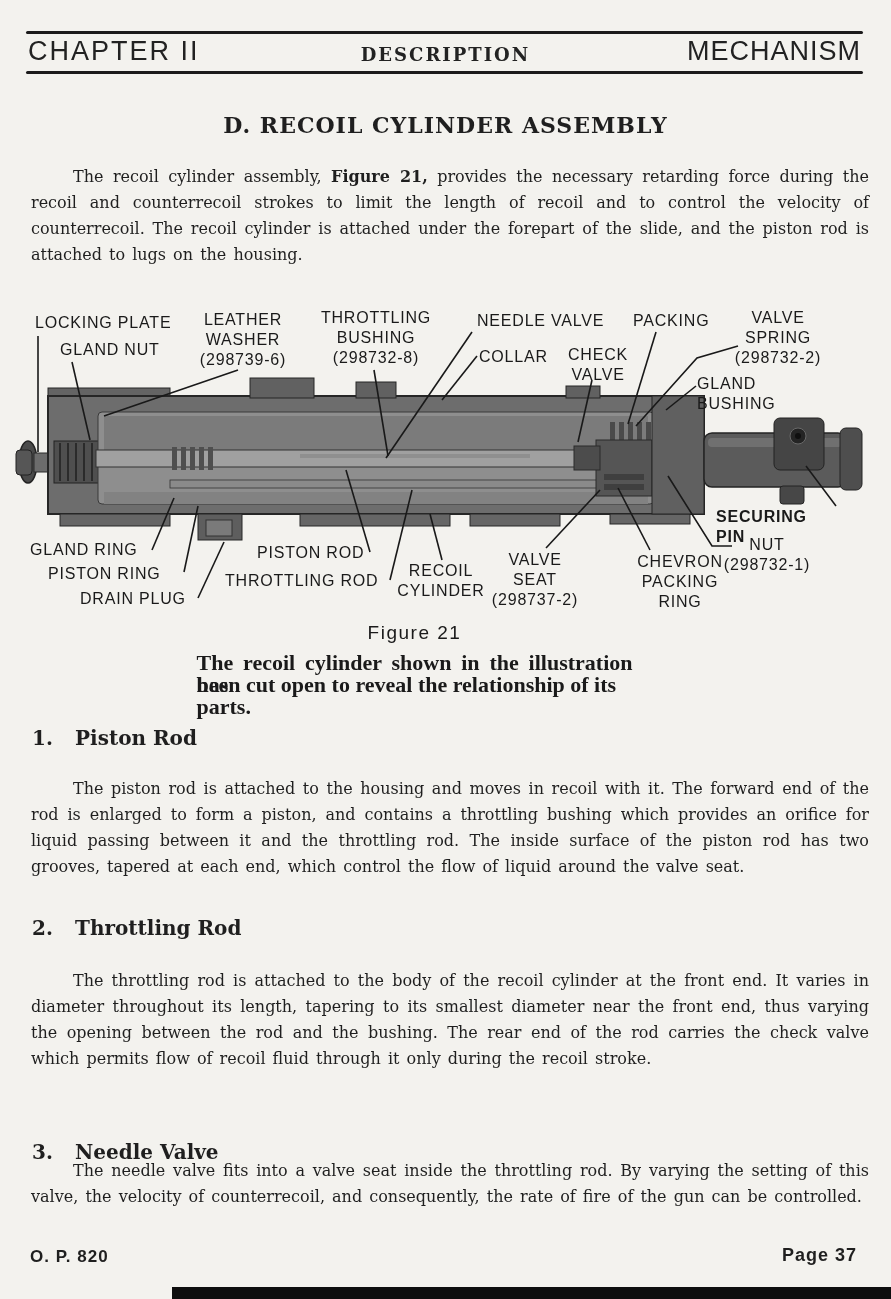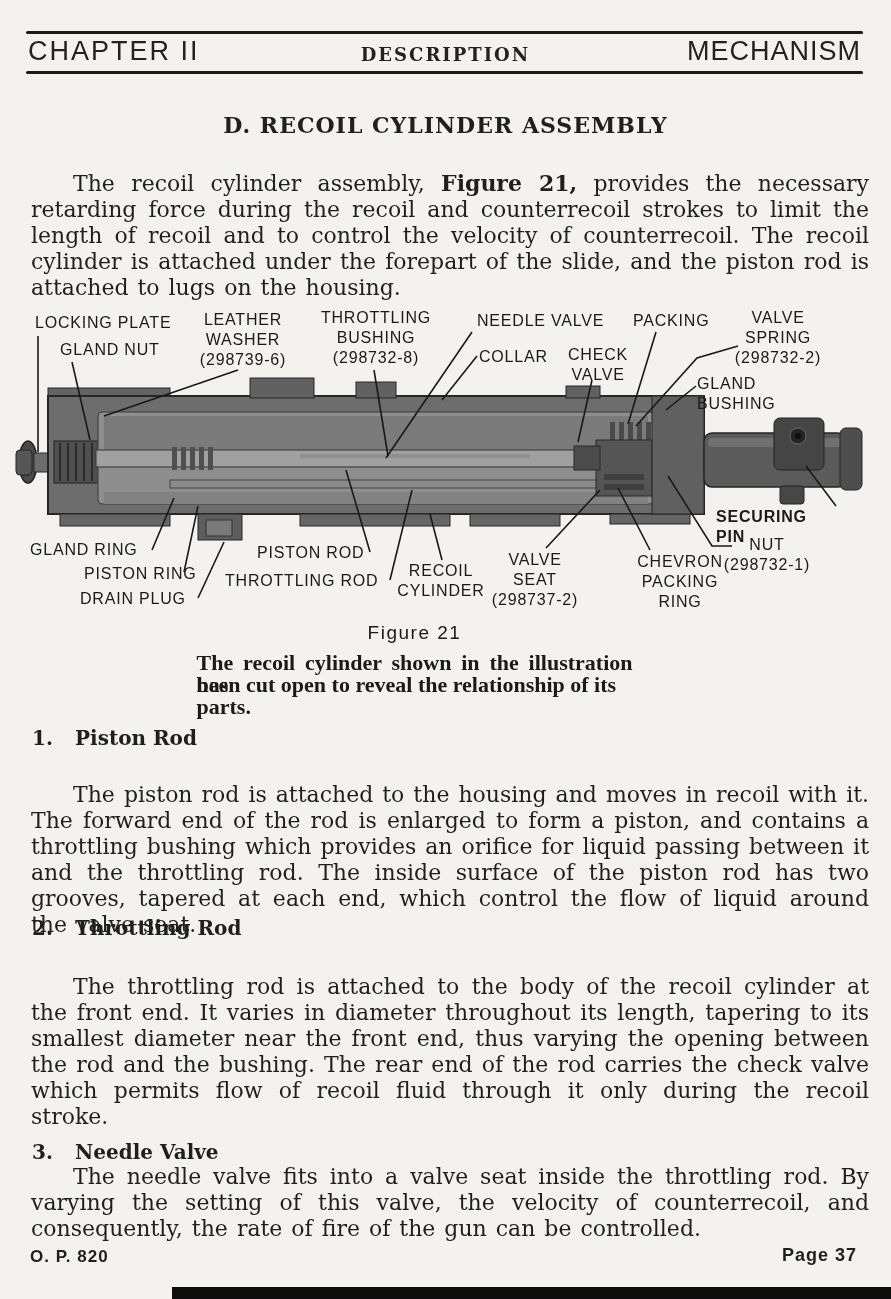--- a/index.html
+++ b/index.html
@@ -19,21 +19,21 @@
   .hdr-left{position:absolute;left:28px;top:36px;font-family:"Liberation Sans",sans-serif;
     font-size:27px;letter-spacing:2px;color:#222;}
   .hdr-center{position:absolute;left:0;right:0;top:44px;text-align:center;
     font-weight:bold;font-size:18px;letter-spacing:2px;color:#222;}
   .hdr-right{position:absolute;right:30px;top:36px;font-family:"Liberation Sans",sans-serif;
     font-size:27px;letter-spacing:1px;color:#222;}
   
   .doc-title{position:absolute;left:0;right:0;top:112px;text-align:center;
     font-weight:bold;font-size:22px;letter-spacing:1px;}
   .para{position:absolute;left:31px;right:22px;text-align:justify;
-    font-size:22px;line-height:26px;word-spacing:2px;}
+    font-size:16px;line-height:26px;word-spacing:2px;}
   .para .ind{display:inline-block;width:42px;}
   .p-intro{top:148px;}
   
   .figure-area{position:absolute;left:0;top:300px;width:829px;height:405px;}
   .figure-area svg{position:absolute;left:0;top:0;}
   .lbl{position:absolute;font-family:"Liberation Sans",sans-serif;
     font-size:16px;letter-spacing:0.8px;line-height:20px;color:#1a1a1a;
     white-space:pre-line;}
   .lbl.c{text-align:center;}
   .fig-title{position:absolute;left:0;width:100%;top:322px;text-align:center;
@@ -179,21 +179,21 @@
 (298732-2)</div>
     <div class="lbl" style="left:479px;top:47px;">COLLAR</div>
     <div class="lbl c" style="left:560px;top:45px;width:76px;">CHECK
 VALVE</div>
     <div class="lbl" style="left:697px;top:74px;">GLAND BUSHING</div>
     <div class="lbl" style="left:716px;top:207px;font-weight:bold;">SECURING PIN</div>
     <div class="lbl" style="left:30px;top:240px;">GLAND RING</div>
     <div class="lbl" style="left:257px;top:243px;">PISTON ROD</div>
     <div class="lbl c" style="left:722px;top:235px;width:90px;">NUT
 (298732-1)</div>
-    <div class="lbl" style="left:48px;top:264px;margin-left:36px;">PISTON RING</div>
+    <div class="lbl" style="left:48px;top:264px;">PISTON RING</div>
     <div class="lbl" style="left:225px;top:271px;">THROTTLING ROD</div>
     <div class="lbl c" style="left:393px;top:261px;width:96px;">RECOIL
 CYLINDER</div>
     <div class="lbl c" style="left:486px;top:250px;width:98px;">VALVE
 SEAT
 (298737-2)</div>
     <div class="lbl c" style="left:606px;top:252px;width:94px;margin-left:27px;">CHEVRON
 PACKING
 RING</div>
     <div class="lbl" style="left:80px;top:289px;">DRAIN PLUG</div>

